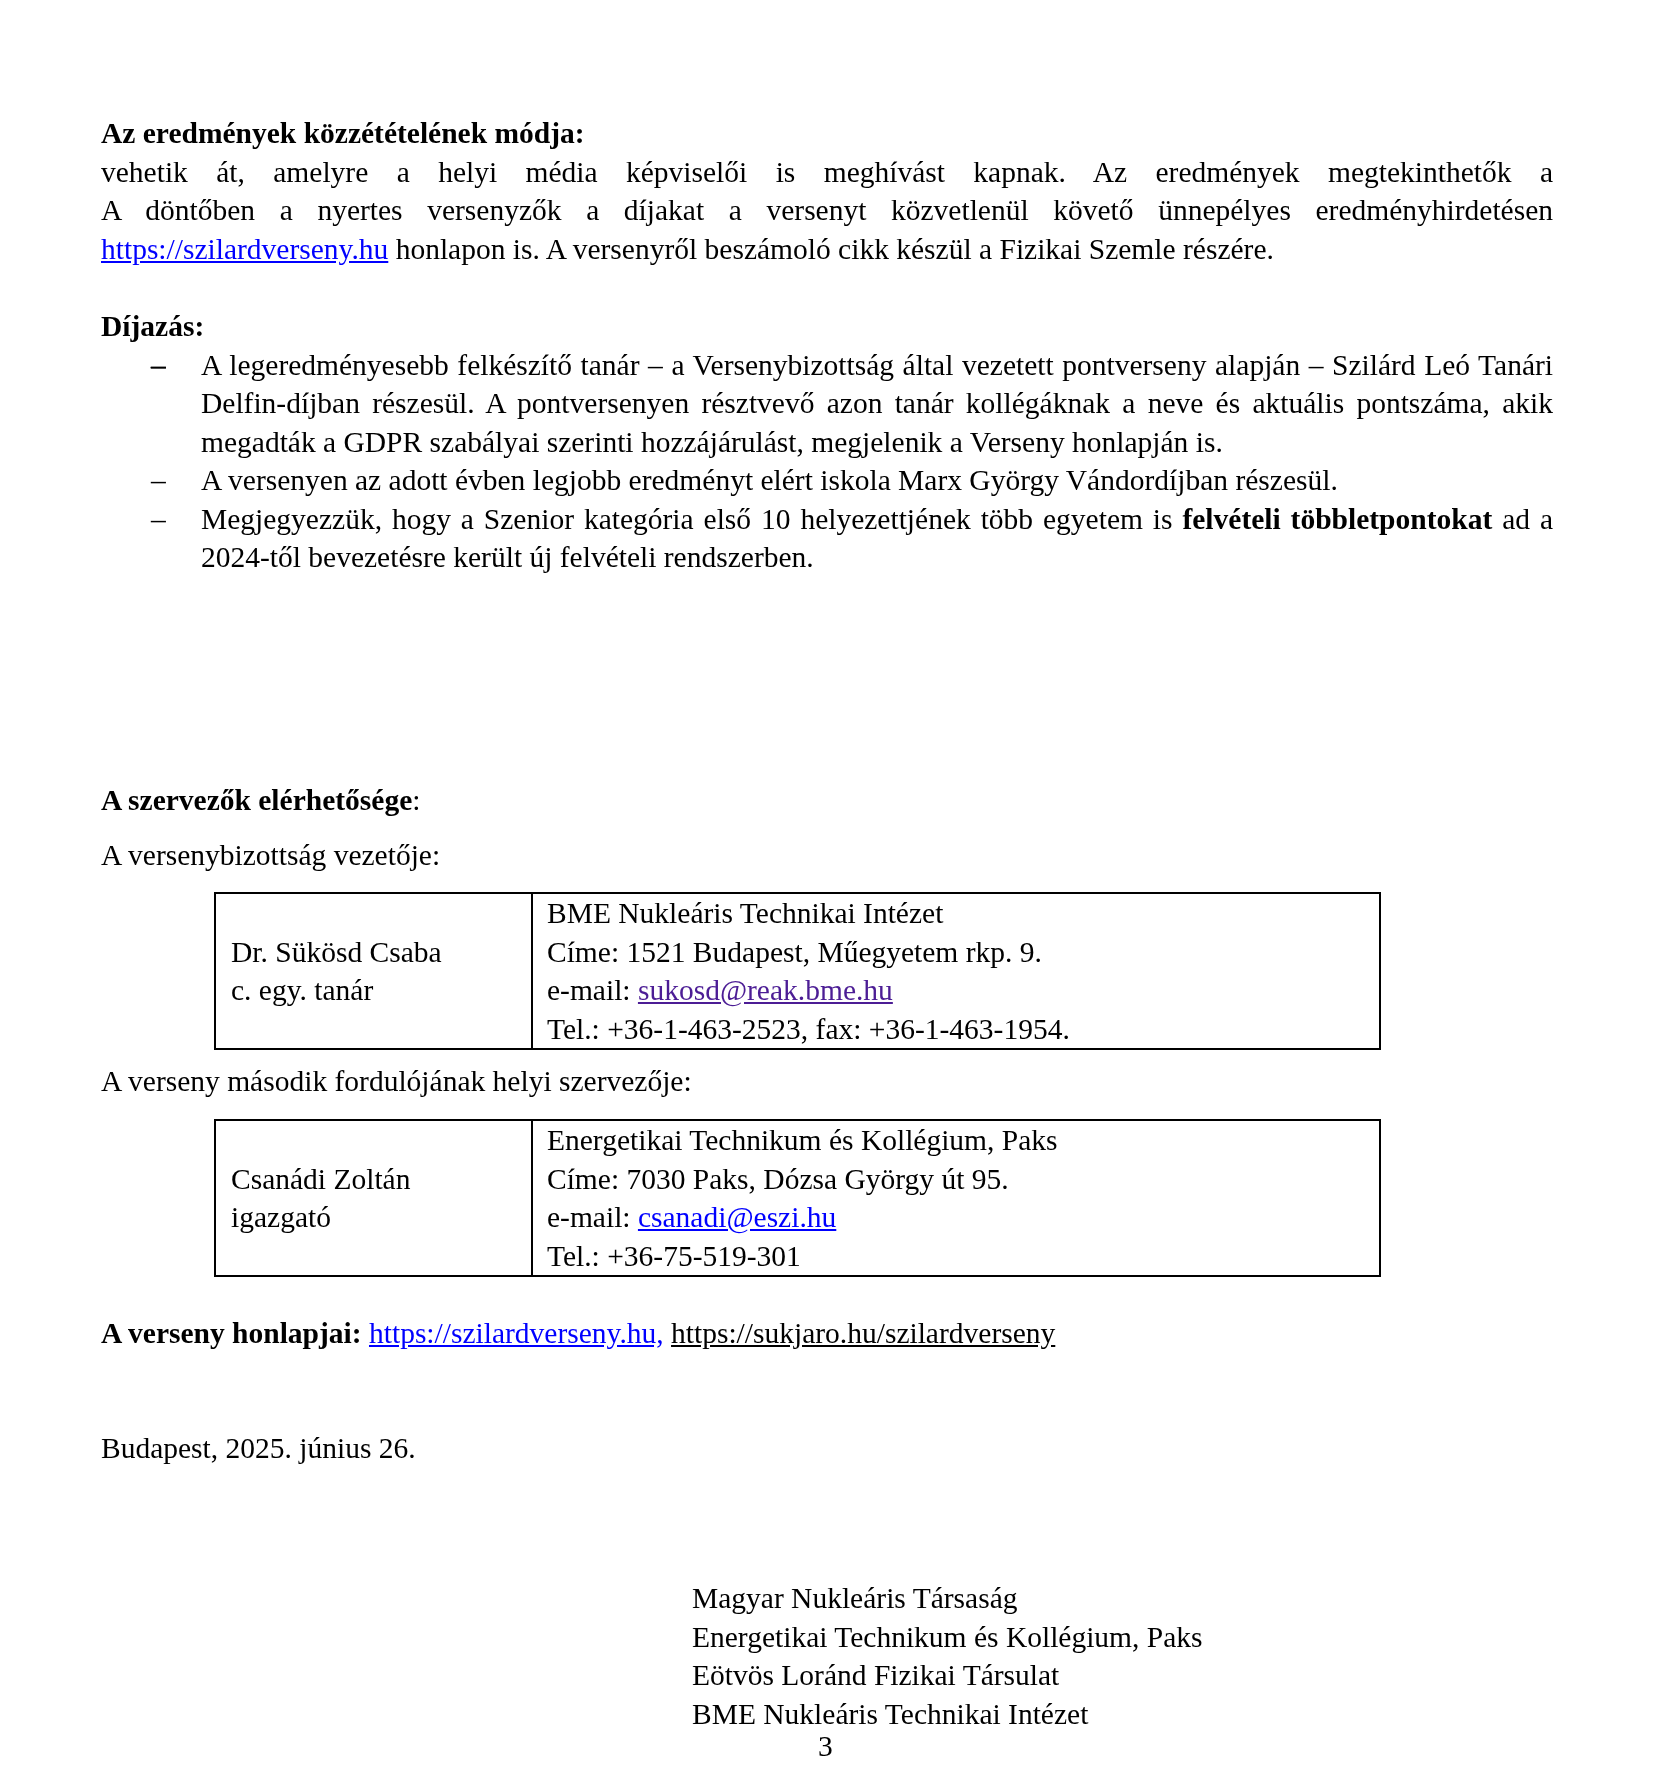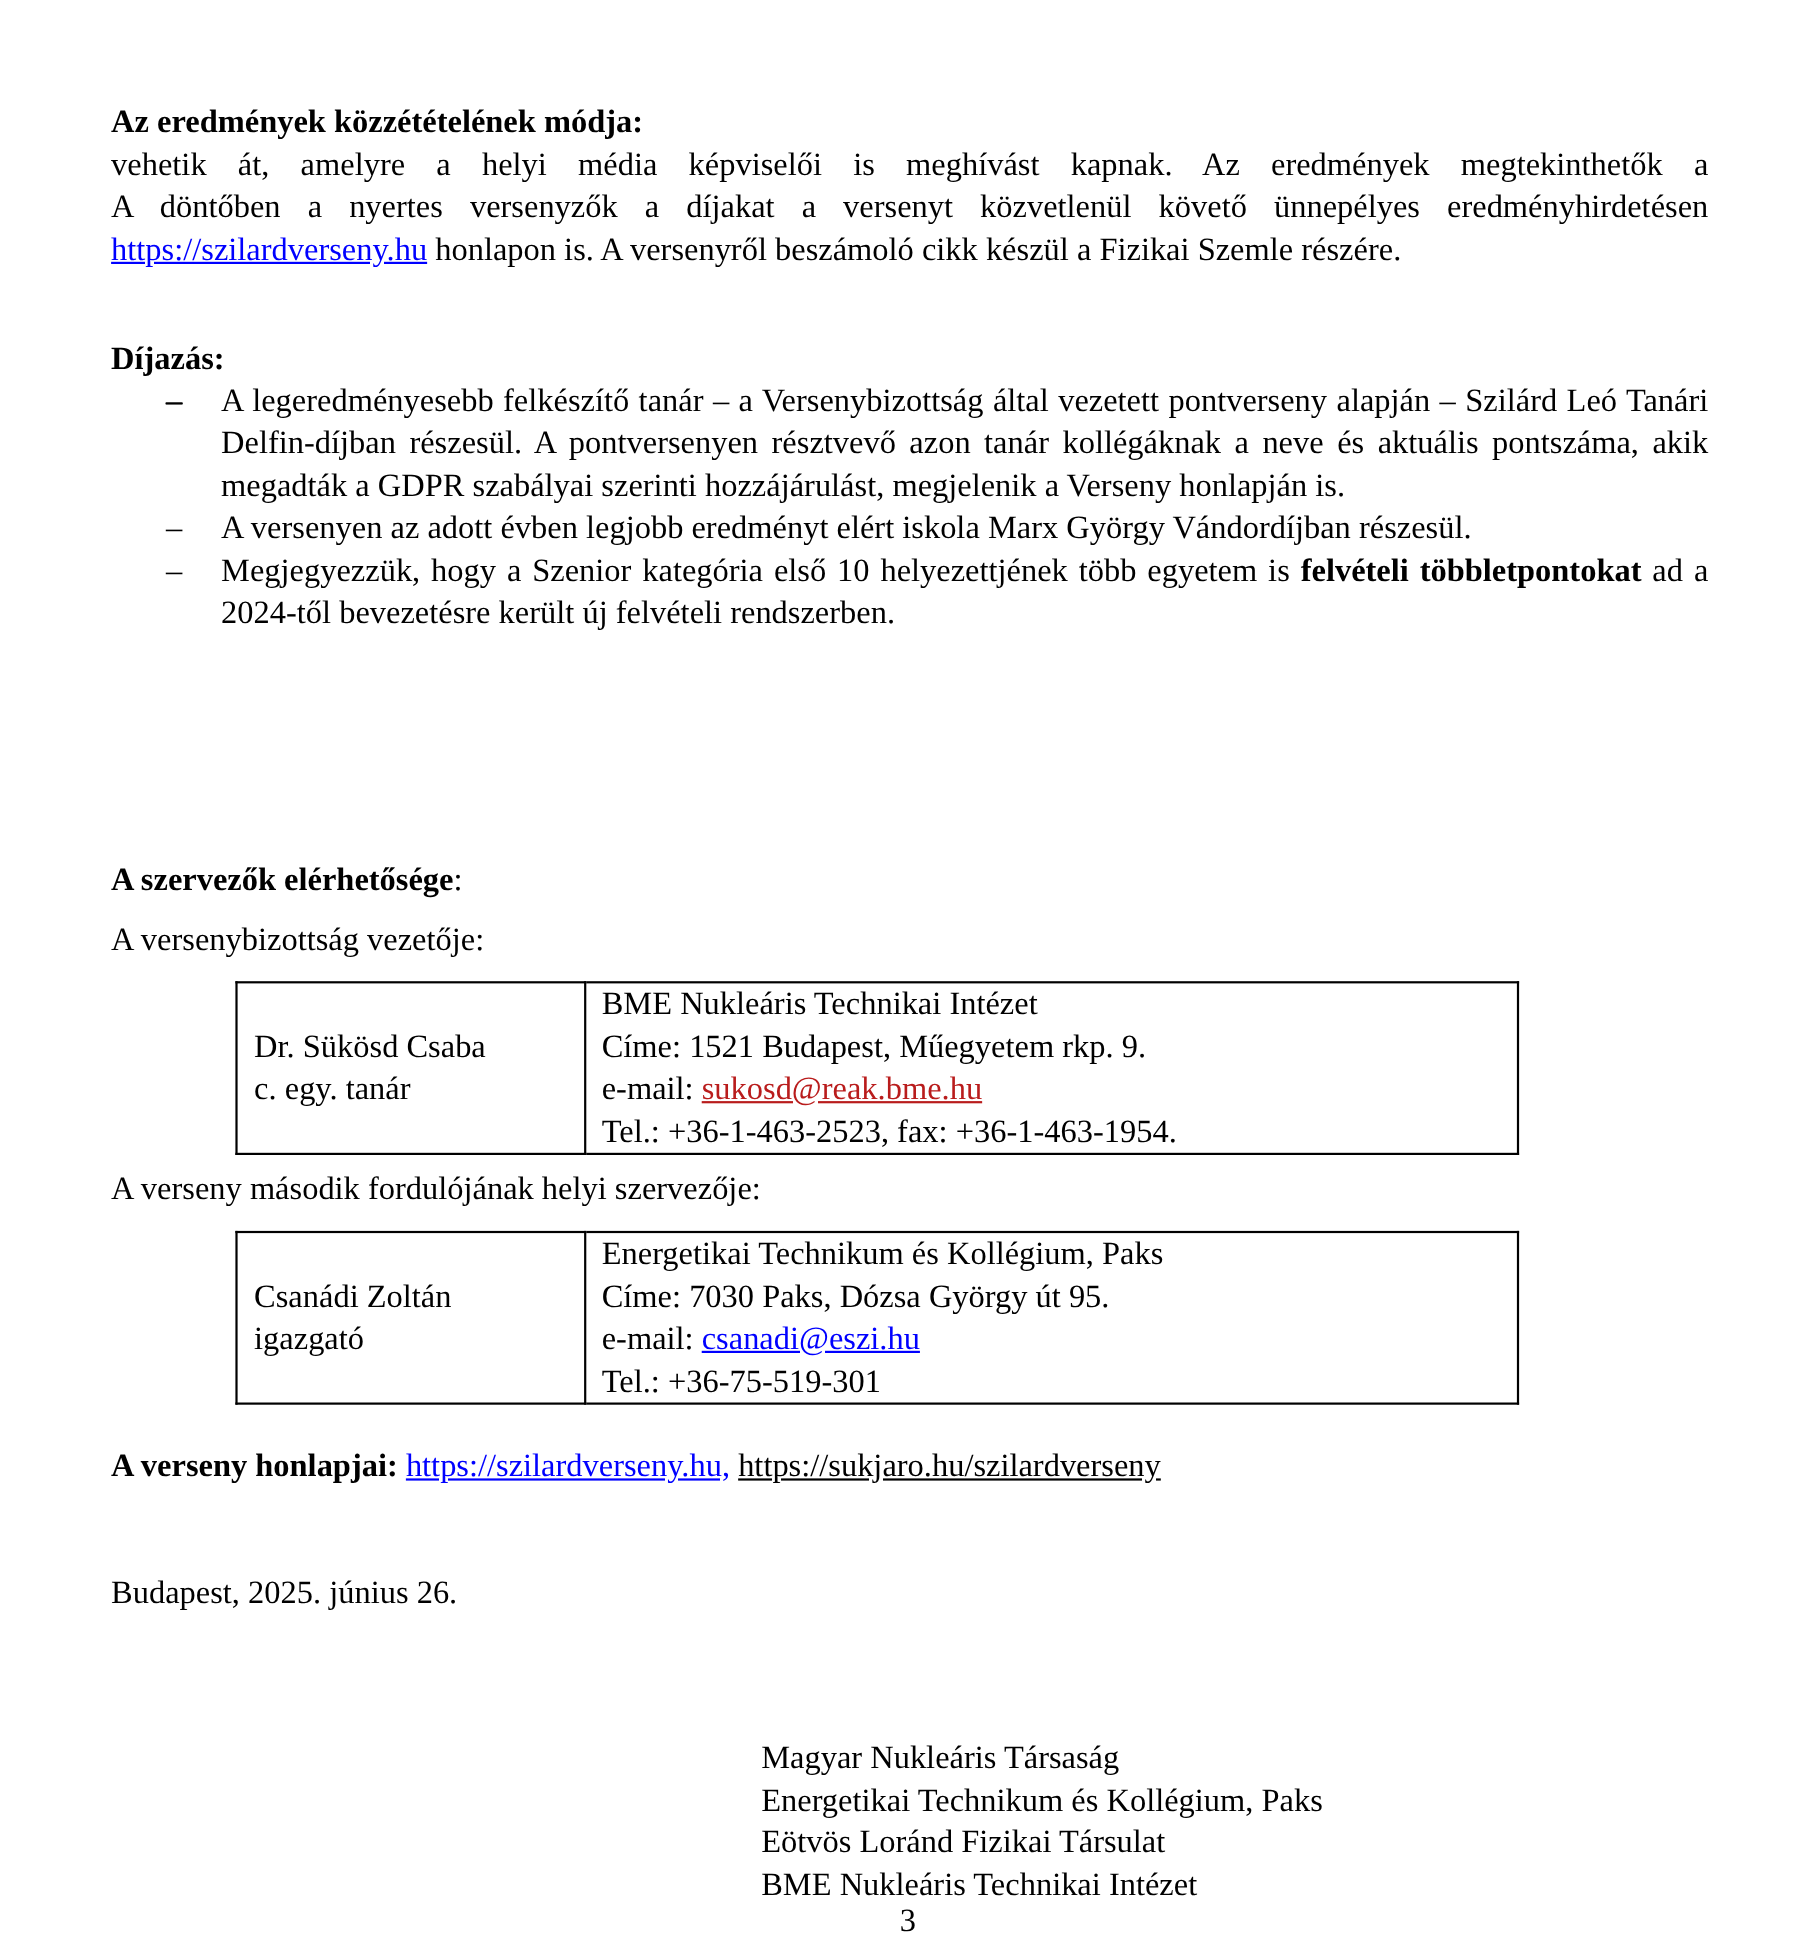--- a/index.html
+++ b/index.html
@@ -21,21 +21,21 @@
   }
   table.contact td { border: 2px solid #000; vertical-align: middle; padding: 0 0 0 15px; }
   table.contact td.c1 { width: 300px; }
   table.contact td.c2 { padding-left: 14px; }
   .sig { position: absolute; left: 692px; top: 1543px; margin-top: 36px; }
   .pagenum { position: absolute; left: 818px; top: 1727px; }
 </style>
 </head>
 <body>
 
-<div class="block" style="top:92px;">
+<div class="block" style="top:114px;">
   <div class="h">Az eredmények közzétételének módja:</div>
   <span class="justline">vehetik át, amelyre a helyi média képviselői is meghívást kapnak. Az eredmények megtekinthetők a</span>
   <span class="justline">A döntőben a nyertes versenyzők a díjakat a versenyt közvetlenül követő ünnepélyes eredményhirdetésen</span>
   <div><a class="link" style="color: rgb(0, 0, 255);">https://szilardverseny.hu</a><span> honlapon is. A versenyről beszámoló cikk készül a Fizikai Szemle részére.</span></div>
 </div>
 
 <div class="block" style="top:307px;">
   <div class="h">Díjazás:</div>
   <ul class="prizes">
     <li><span class="dash">–</span></li>
@@ -54,21 +54,21 @@
 <table class="contact" style="top:892px;">
   <tbody>
       <tr>
     <td class="c1">
       <div>Dr. Sükösd Csaba</div>
       <div>c. egy. tanár</div>
     </td>
     <td class="c2">
       <div>BME Nukleáris Technikai Intézet</div>
       <div>Címe: 1521 Budapest, Műegyetem rkp. 9.</div>
-      <div><span>e-mail: </span><a class="link" style="color: #b91c1c;">sukosd@reak.bme.hu</a></div>
+      <div><span>e-mail: </span><a class="link" style="color: #4c1d95;">sukosd@reak.bme.hu</a></div>
       <div>Tel.: +36-1-463-2523, fax: +36-1-463-1954.</div>
     </td>
   </tr>
 </tbody>
   </table>
 
 <div class="block" style="top:1062px;">A verseny második fordulójának helyi szervezője:</div>
 
 <table class="contact" style="top:1119px;">
   <tbody>

